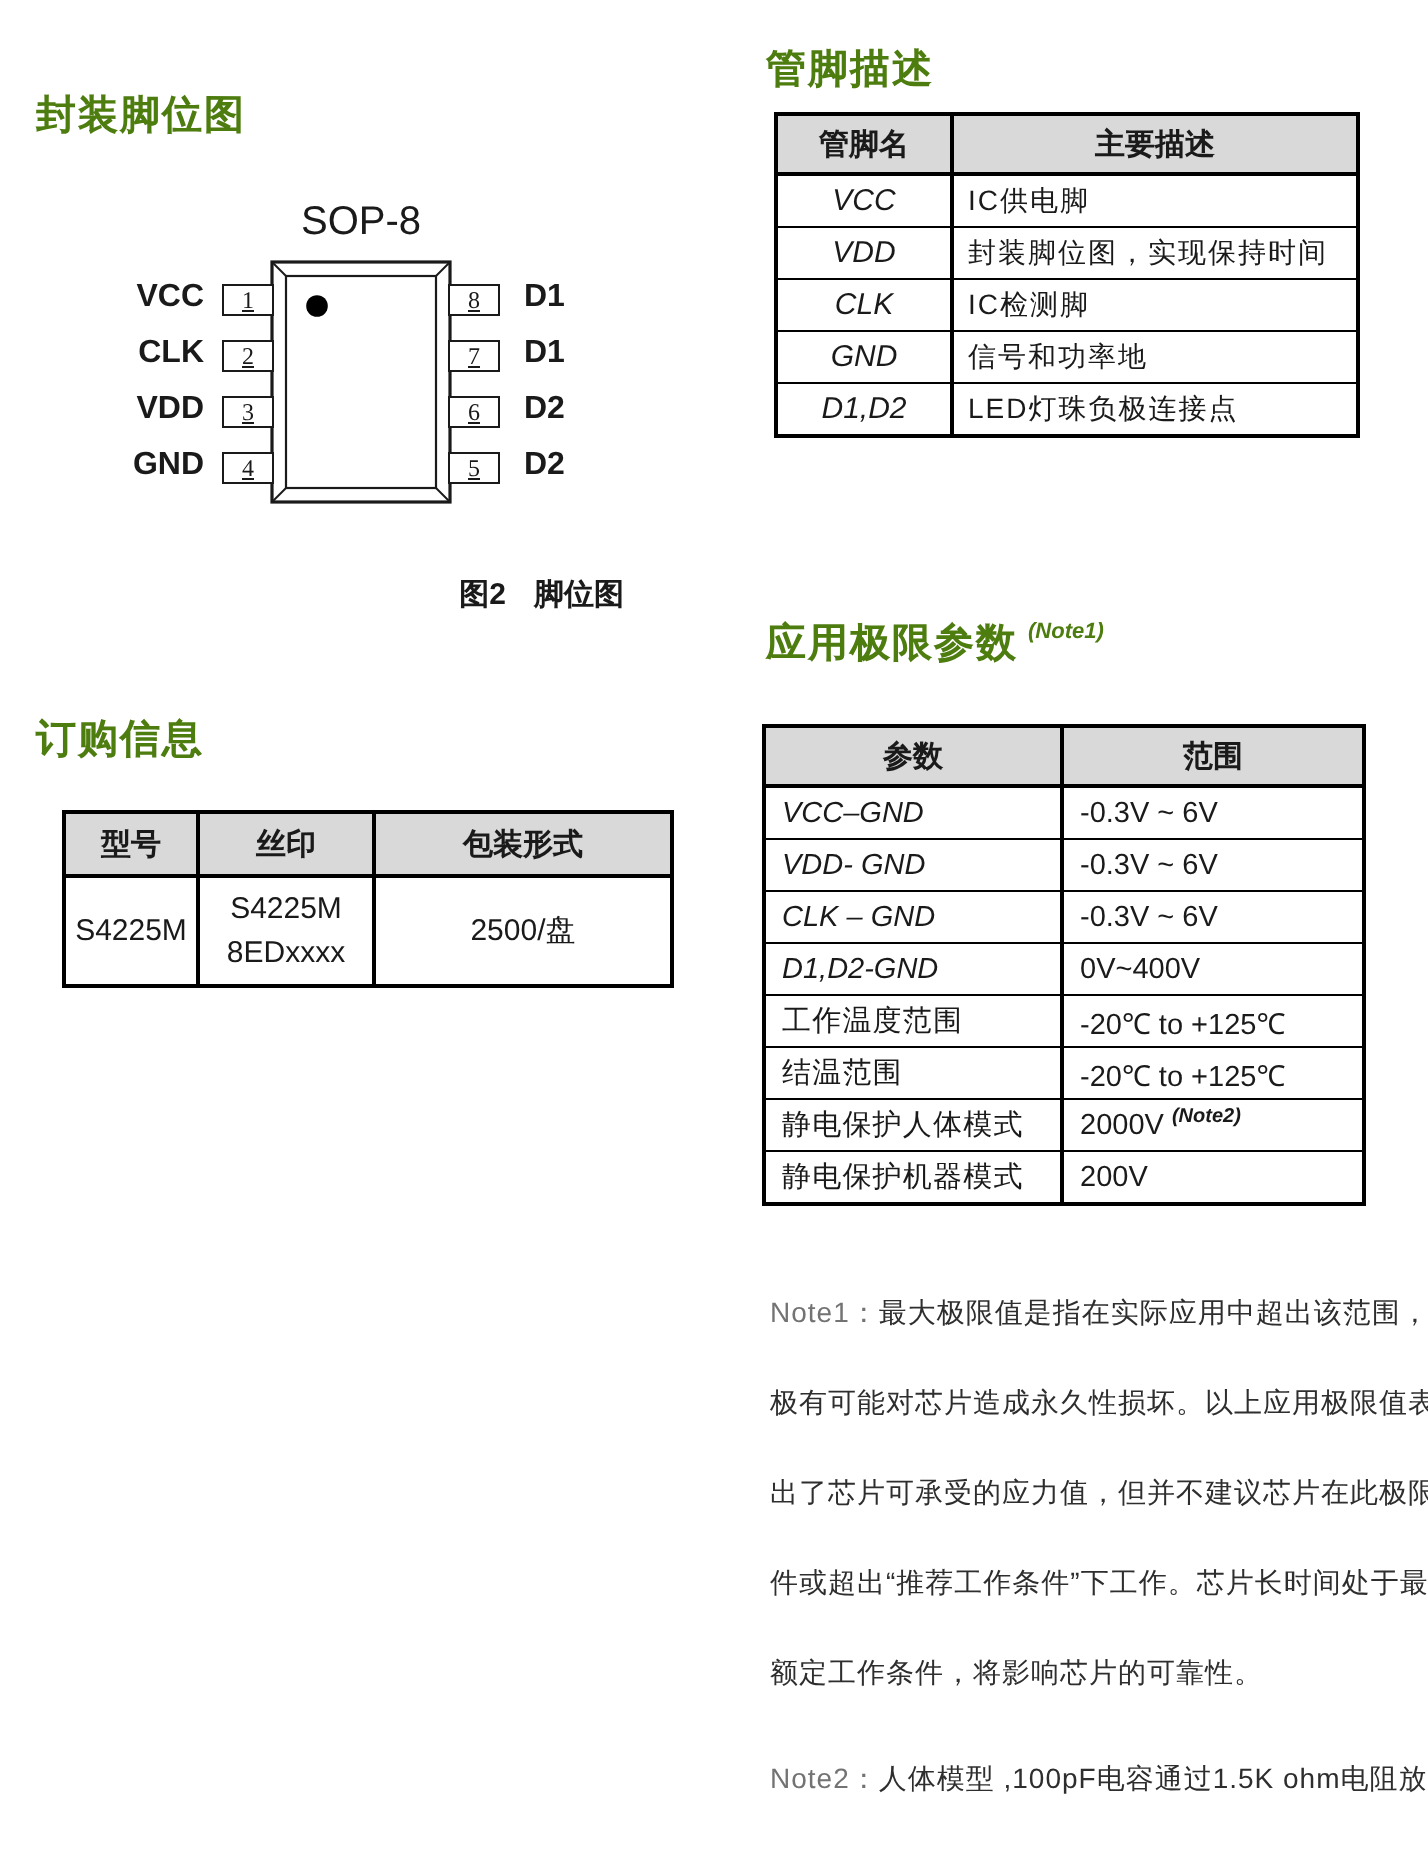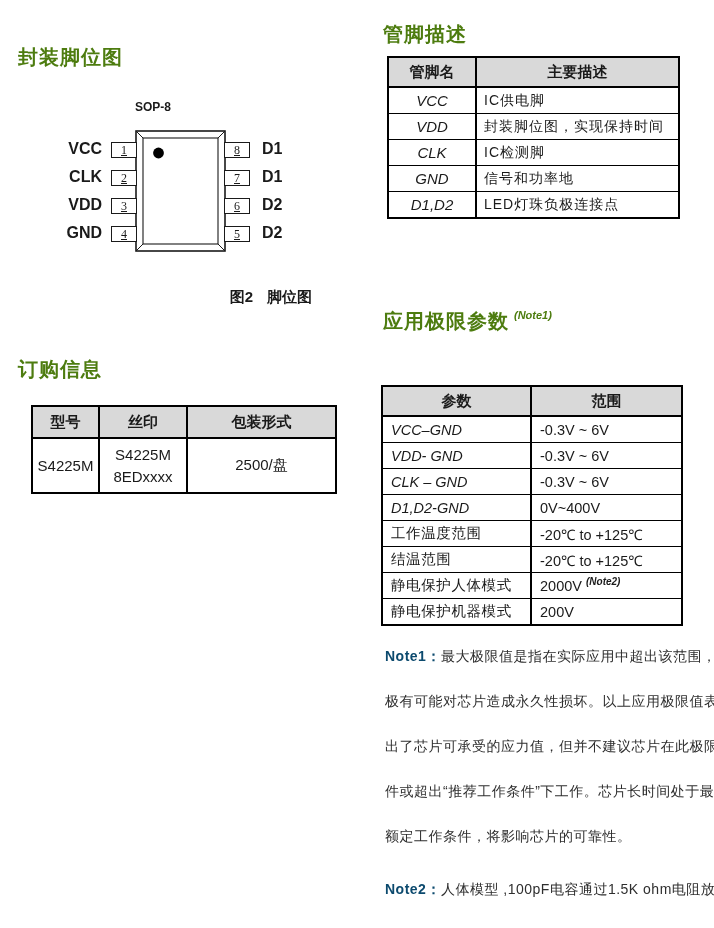--- a/index.html
+++ b/index.html
@@ -4,21 +4,21 @@
 <style>
   html,body{margin:0;padding:0;}
   body{
     width:714px;height:928px;position:relative;background:#ffffff;
     font-family:"Liberation Sans",sans-serif;color:#1a1a1a;overflow:hidden;
   }
   .abs{position:absolute;}
   .sec-title{font-size:20px;font-weight:bold;color:#4d7c0f;letter-spacing:1px;white-space:nowrap;}
 
   
-  .sop8-name{left:135px;top:100px;width:91px;text-align:left;font-size:12px;font-weight:bold;}
+  .sop8-name{left:135px;top:100px;width:91px;text-align:center;font-size:20px;font-weight:normal;}
   .pin-box{
     position:absolute;width:24px;height:14px;border:1.3px solid #1a1a1a;background:#fff;
     font-family:"Liberation Serif",serif;font-size:12px;line-height:14px;text-align:center;
   }
   .pin-box span{text-decoration:underline;}
   .pin-label{position:absolute;height:18px;line-height:18px;font-size:16px;font-weight:bold;white-space:nowrap;}
   .pin-label.left{width:72px;text-align:right;}
   .fig-caption{left:62px;top:288px;width:250px;text-align:right;font-size:15px;font-weight:bold;}
   .fig-caption .gap{display:inline-block;width:14px;}
 
@@ -32,36 +32,36 @@
   .order-table td{border:2px solid #000;height:51px;text-align:center;}
   .order-table .two-line{line-height:1.45;}
 
   .pin-table{width:291px;border:2px solid #000;}
   .pin-table th{border:1px solid #000;border-bottom:2px solid #000;height:26px;font-size:15px;}
   .pin-table td{border:1px solid #000;height:23px;}
   .pin-table th:first-child,.pin-table td:first-child{border-right:2px solid #000;margin-top:46px;}
   .pin-table td.pname{text-align:center;font-style:italic;font-size:15px;}
   .pin-table td.pdesc{font-size:14px;padding-left:7px;letter-spacing:1px;}
 
-  .limits-table{width:300px;border:2px solid #000;margin-top:23px;}
+  .limits-table{width:300px;border:2px solid #000;}
   .limits-table th{border:1px solid #000;border-bottom:2px solid #000;height:26px;font-size:15px;}
   .limits-table td{border:1px solid #000;height:23px;font-size:14.5px;}
   .limits-table th:first-child,.limits-table td:first-child{border-right:2px solid #000;}
   .limits-table td.param{padding-left:8px;letter-spacing:0.6px;}
   .limits-table td.param.i{font-style:italic;letter-spacing:0;}
   .limits-table td.range{padding-left:8px;}
   .limits-table sup{font-size:10px;font-style:italic;font-weight:bold;vertical-align:super;line-height:0;}
 
   .limits-title-sup{font-size:11px;font-weight:bold;font-style:italic;vertical-align:9px;letter-spacing:0;margin-left:5px;}
 
   
   .notes{left:385px;top:634px;width:328px;font-size:14px;color:#2e2e2e;}
   .note-line{height:45px;line-height:45px;white-space:nowrap;letter-spacing:0.5px;}
   .note-line.para2{margin-top:8px;}
-  .note-prefix{font-weight:bold;color:#0c4a6e;}
+  .note-prefix{font-weight:normal;color:#737373;}
 </style>
 </head>
 <body>
 
 <div class="abs sec-title" style="left:18px;top:44px;">封装脚位图</div>
 
 <div class="abs sop8-name">SOP-8</div>
 
 <svg class="abs" style="left:135px;top:130px;" width="91" height="122" viewBox="0 0 91 122">
   <rect x="1" y="1" width="89" height="120" fill="#ffffff" stroke="#1a1a1a" stroke-width="1.6"></rect>

